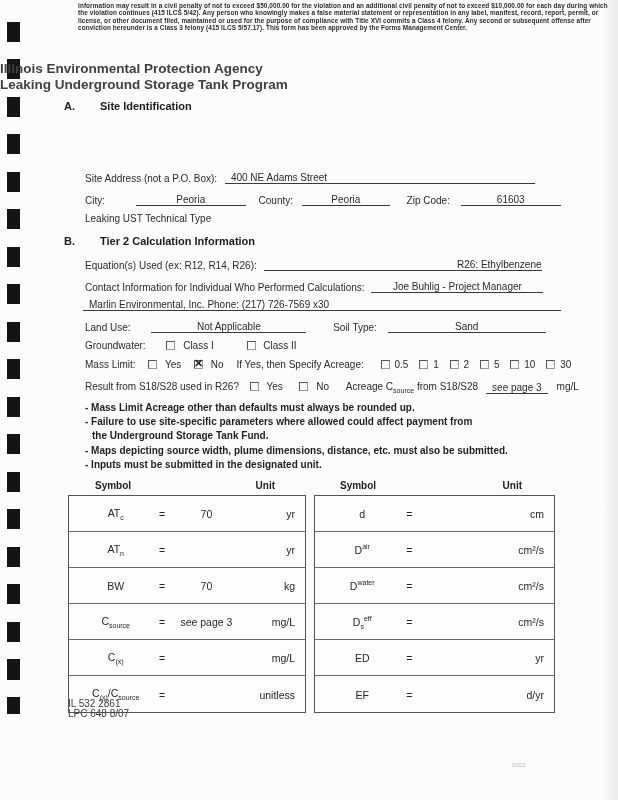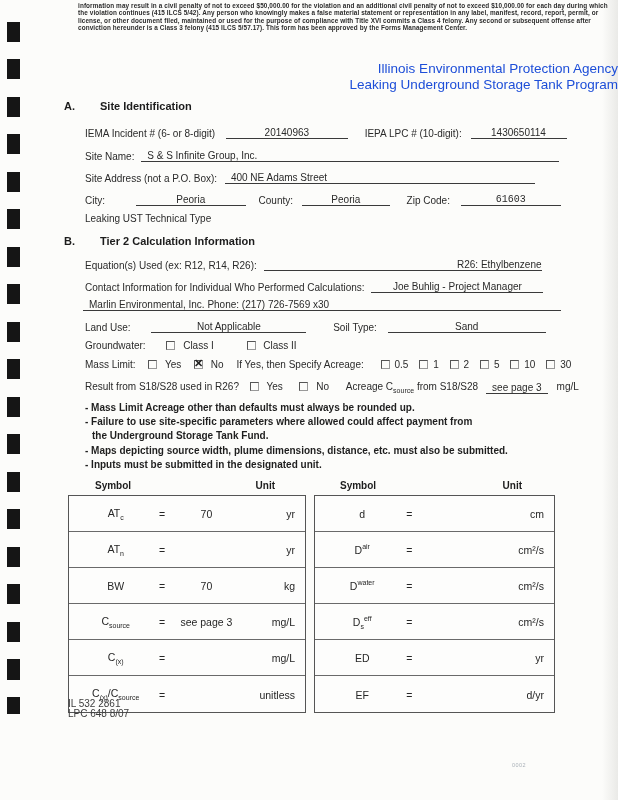--- a/index.html
+++ b/index.html
@@ -17,22 +17,22 @@
   .binding {
     position:absolute; left:7px; top:22px; width:13px; height:692px;
     background:repeating-linear-gradient(to bottom, #151515 0px, #151515 20px, transparent 20px, transparent 37.5px);
   }
   .disclaimer {
     position:absolute; left:78px; top:2px; width:536px;
     font-size:6.4px; line-height:7.3px; color:#2b2b2b; font-weight:bold;
     letter-spacing:0.1px;
   }
   .title-block {
-    position:absolute; left:0; top:61px; width:618px; text-align:right;
-    font-size:13.5px; font-weight:normal; line-height:15.5px; color:#1d4ed8;
+    position:absolute; left:0; top:61px; width:618px; text-align:left;
+    font-size:13.5px; font-weight:bold; line-height:15.5px; color:#404040;
   }
   .section-head { position:absolute; font-size:11px; font-weight:bold; color:#1c1c1c; }
   .section-head .letter { display:inline-block; width:36px; }
   .row { position:absolute; font-size:10px; white-space:nowrap; color:#2a2a2a; }
   .fill {
     display:inline-block; border-bottom:1px solid #3a3a3a;
     text-align:center; height:13px; vertical-align:bottom; line-height:13px;
   }
   .fill.left { text-align:left; padding-left:6px; }
   .cb {
@@ -86,44 +86,34 @@
 
   <div class="title-block">
     <div>Illinois Environmental Protection Agency</div>
     <div>Leaking Underground Storage Tank Program</div>
   </div>
 
   <div class="section-head" style="left:64px; top:100px;">
     <span class="letter">A.</span><span>Site Identification</span>
   </div>
 
-  <div class="row" style="left:85px; top:126px;">
-    <span>IEMA Incident #  (6- or 8-digit)</span>
-    <span class="fill" style="width:122px; margin-left:8px;">20140963</span>
-    <span class="ml14">IEPA LPC #  (10-digit):</span>
-    <span class="fill" style="width:96px; margin-left:6px;">1430650114</span>
-  </div>
-
-  <div class="row" style="left:85px; top:149px;">
-    <span>Site Name:</span>
-    <span class="fill left" style="width:418px; margin-left:4px;">S &amp; S Infinite Group, Inc.</span>
-  </div>
+
 
   <div class="row" style="left:85px; top:171px;">
     <span>Site Address  (not a P.O. Box):</span>
     <span class="fill left" style="width:310px; margin-left:5px;">400 NE Adams Street</span>
   </div>
 
   <div class="row" style="left:85px; top:193px;">
     <span>City:</span>
     <span class="fill" style="width:110px; margin-left:28px;">Peoria</span>
     <span class="ml10">County:</span>
     <span class="fill" style="width:88px; margin-left:6px;">Peoria</span>
     <span class="ml14">Zip Code:</span>
-    <span class="fill" style="width:100px; margin-left:8px;font-family:Liberation Mono, monospace;">61603</span>
+    <span class="fill" style="width:100px; margin-left:8px;">61603</span>
   </div>
 
   <div class="row" style="left:85px; top:213px;">
     <span>Leaking UST Technical Type</span>
   </div>
 
   <div class="section-head" style="left:64px; top:235px;">
     <span class="letter">B.</span><span>Tier 2 Calculation Information</span>
   </div>
 

